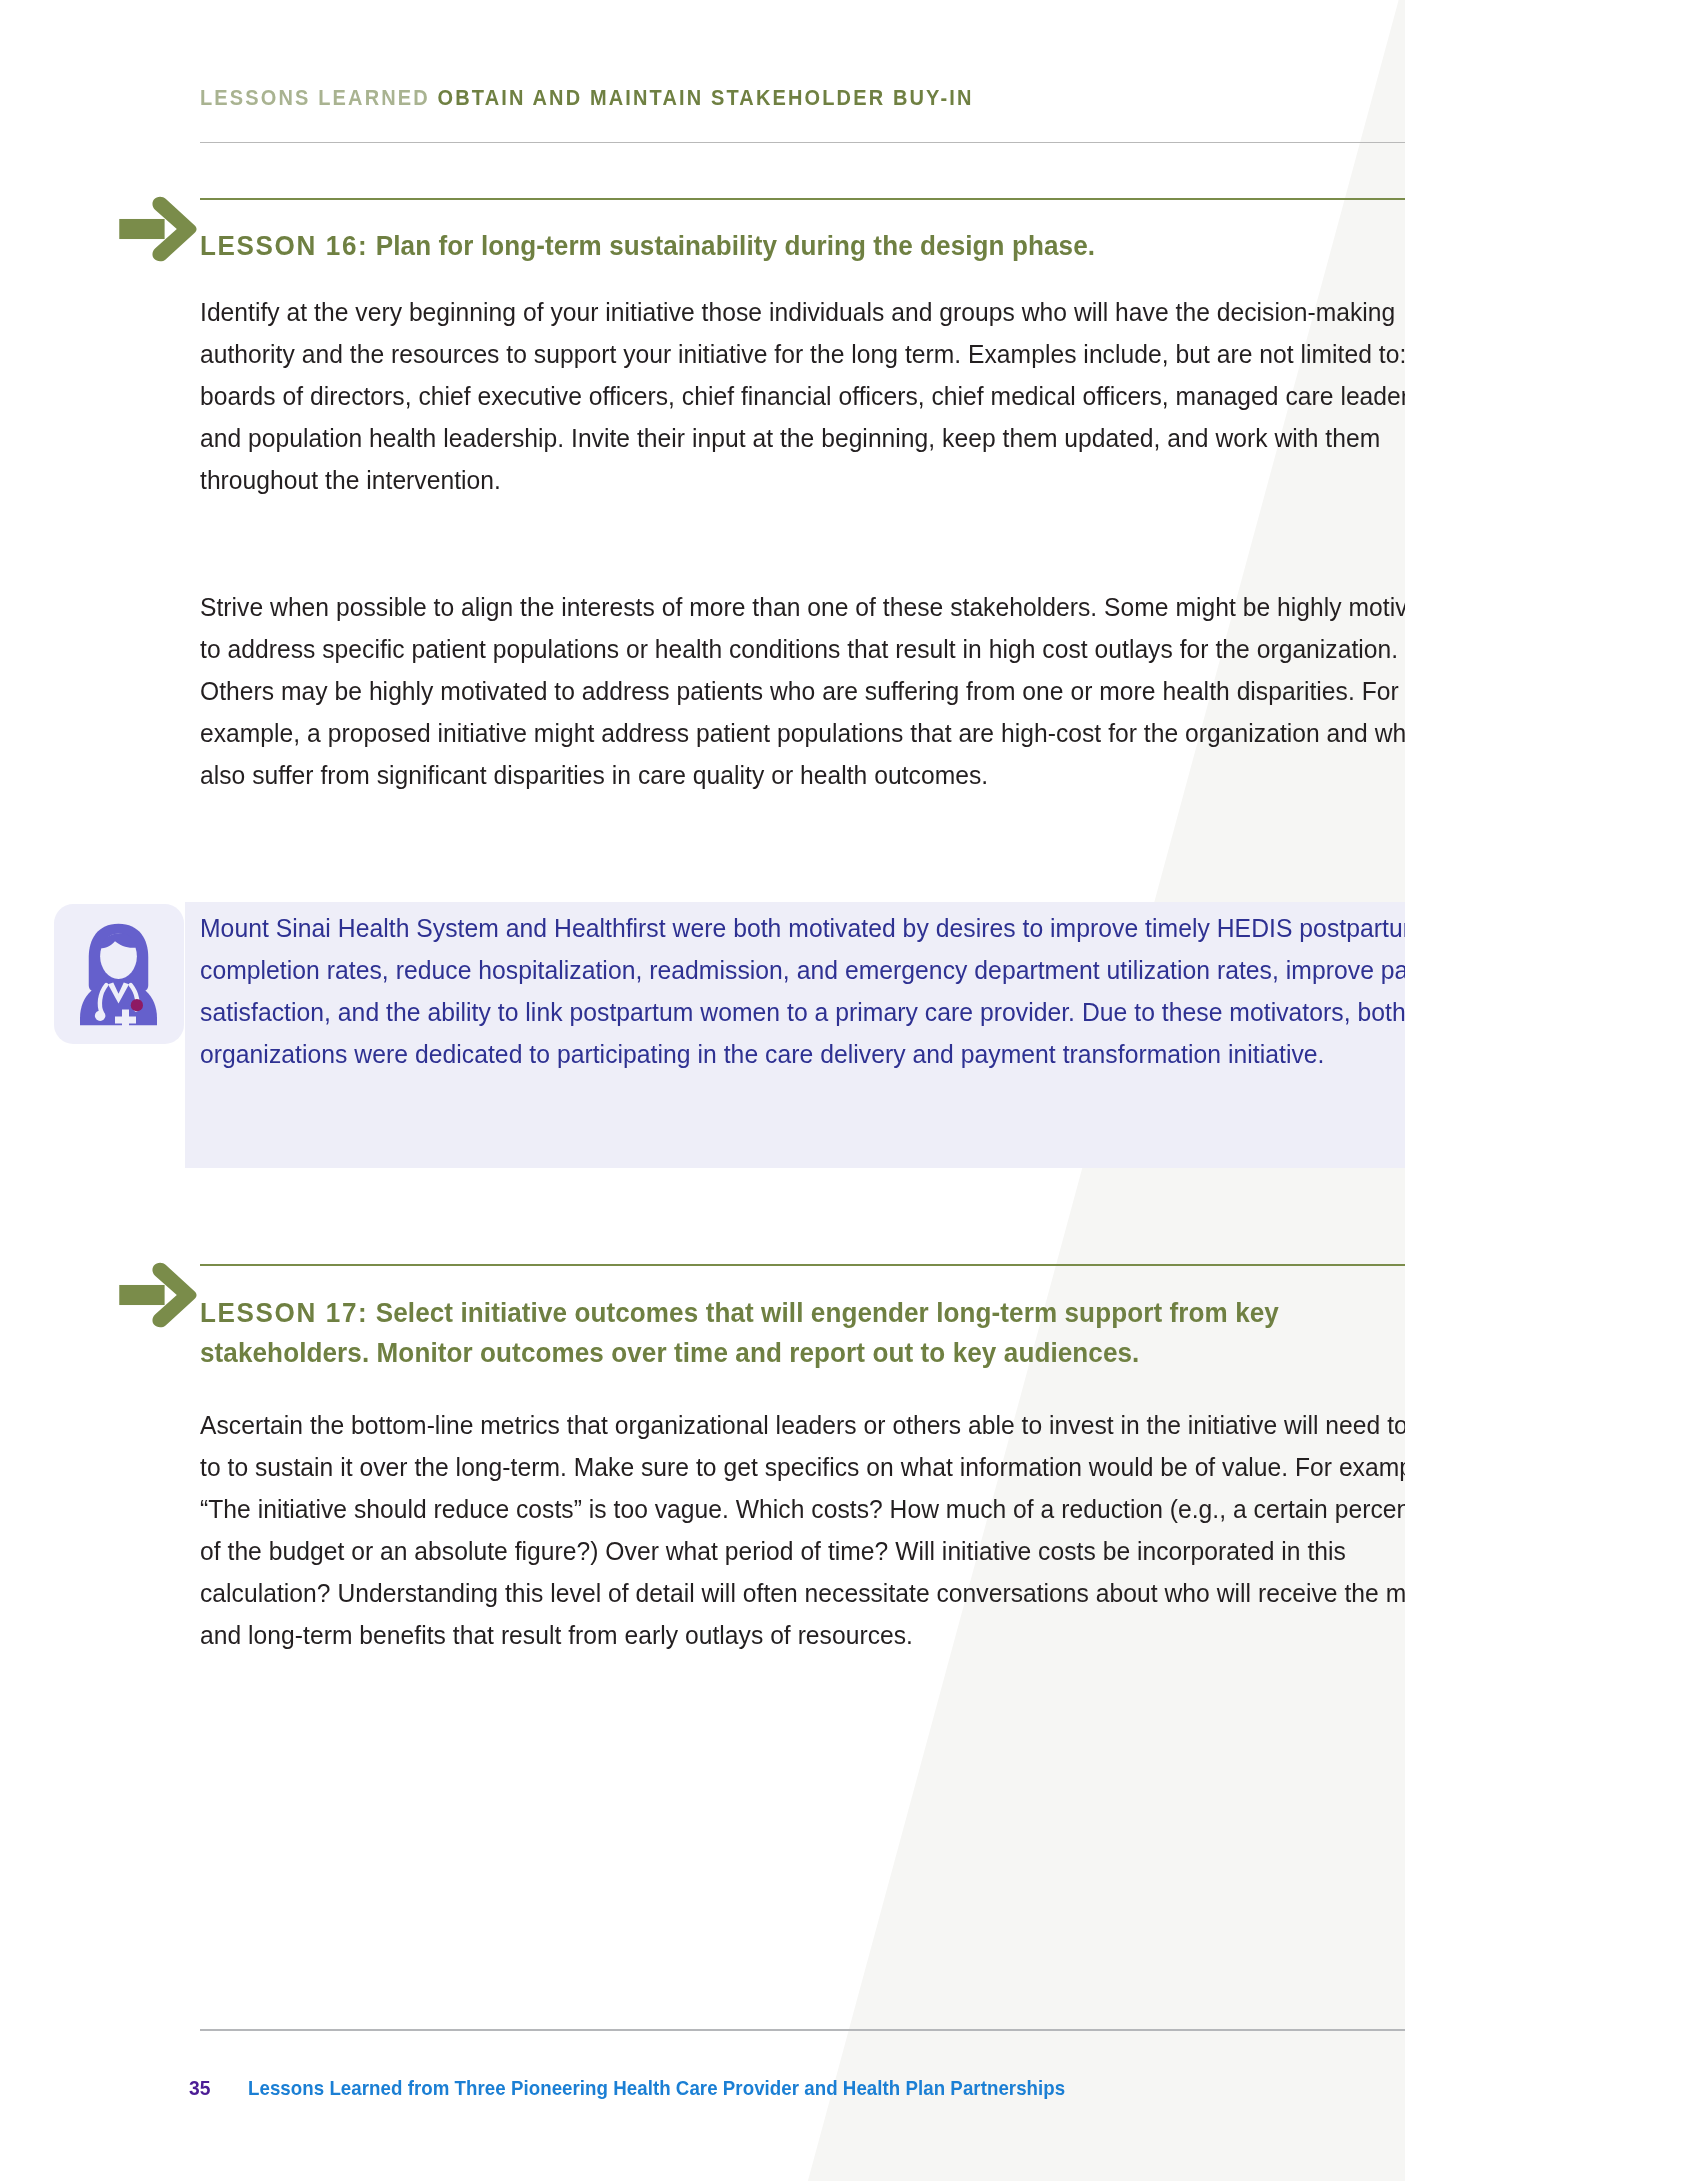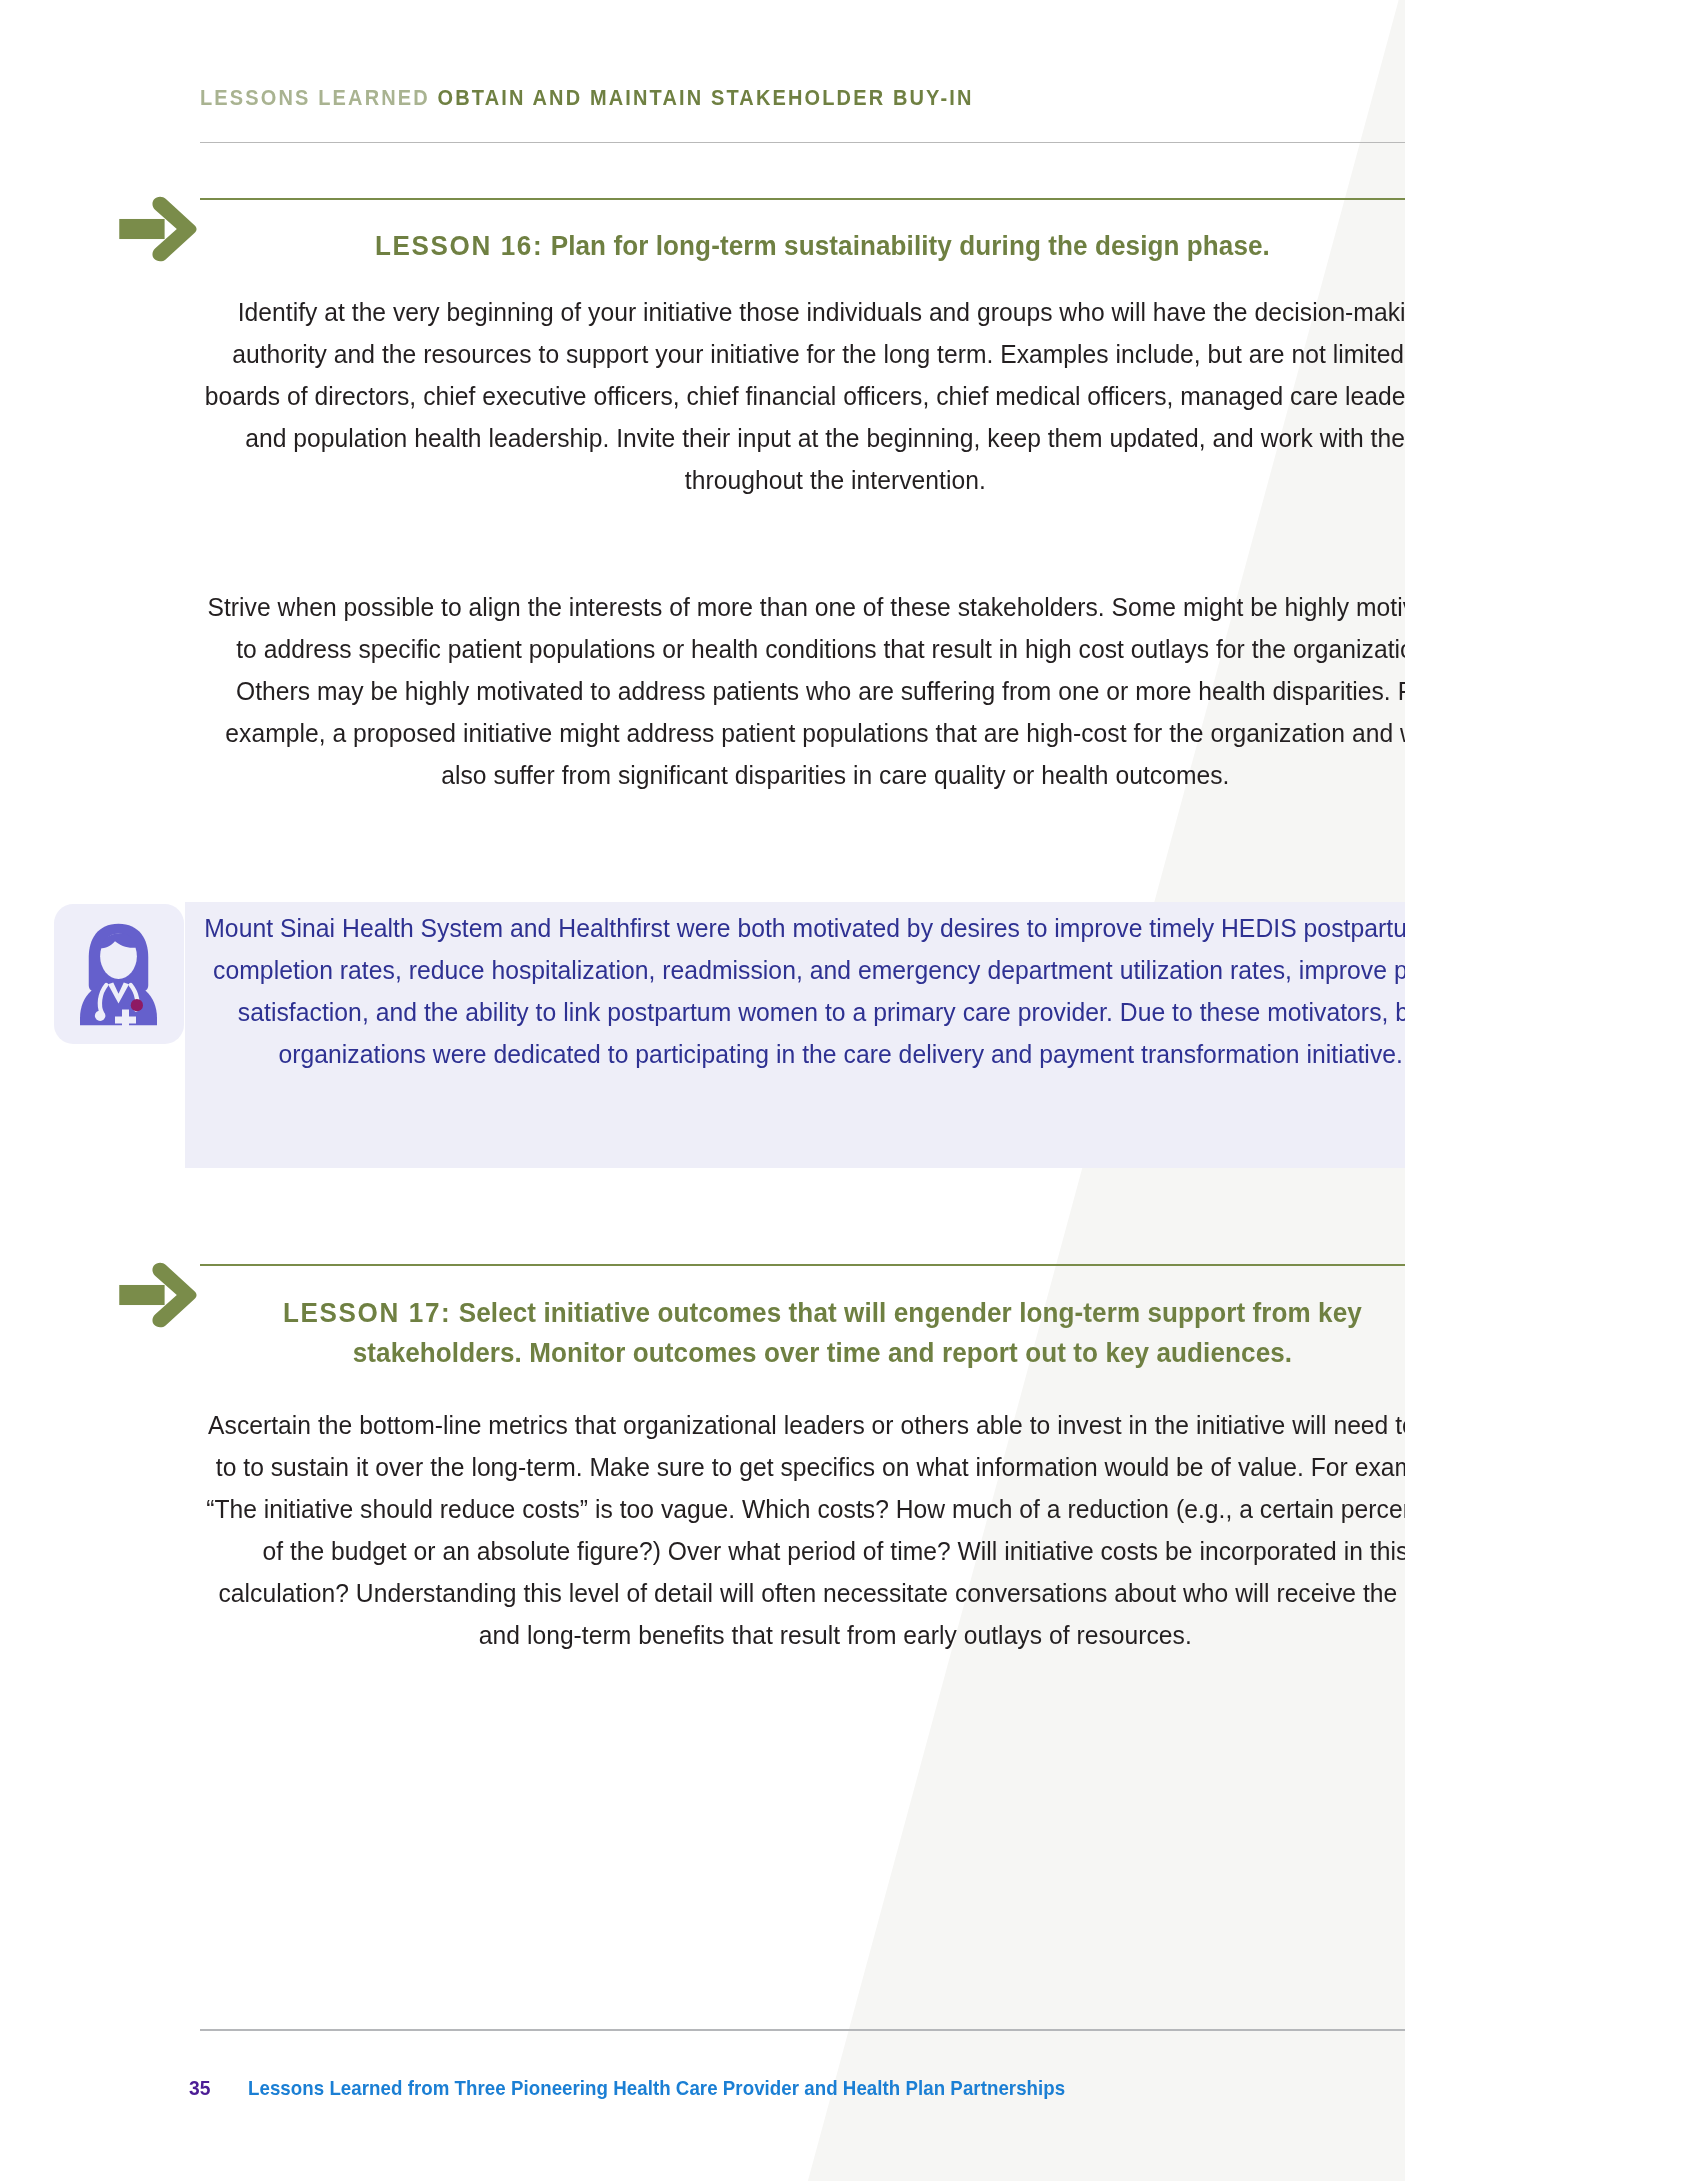--- a/index.html
+++ b/index.html
@@ -11,21 +11,20 @@
     font-family: "Liberation Sans", sans-serif;
     -webkit-font-smoothing: antialiased;
   }
 
   .page {
     position: relative;
     width: 1405px;
     height: 2181px;
     background: #ffffff;
     overflow: hidden;
-    text-align: center;
   }
 
   
   .bg-layer {
     position: absolute;
     inset: 0;
     pointer-events: none;
     z-index: 0;
   }
   .band-gray {

